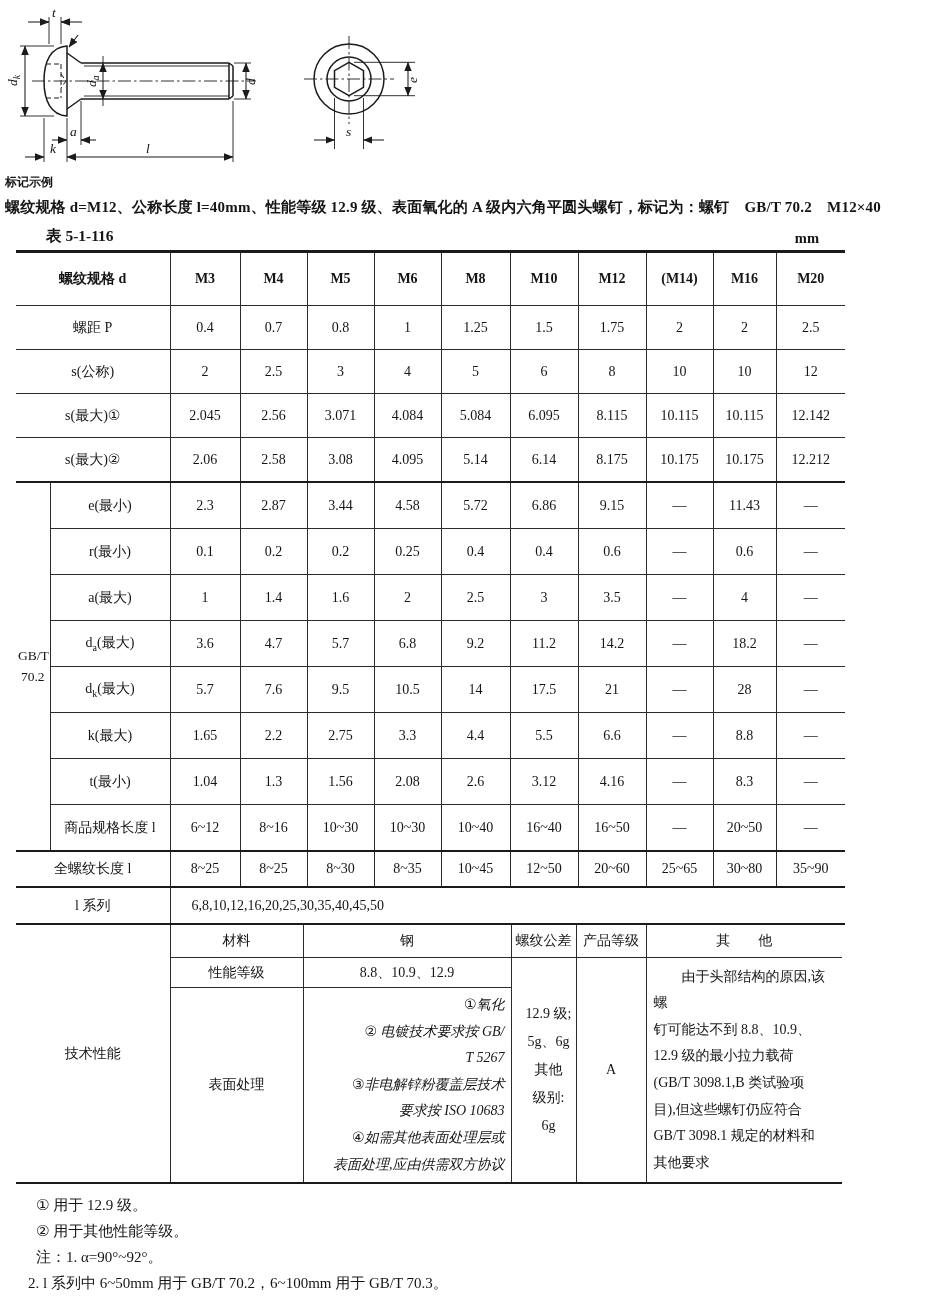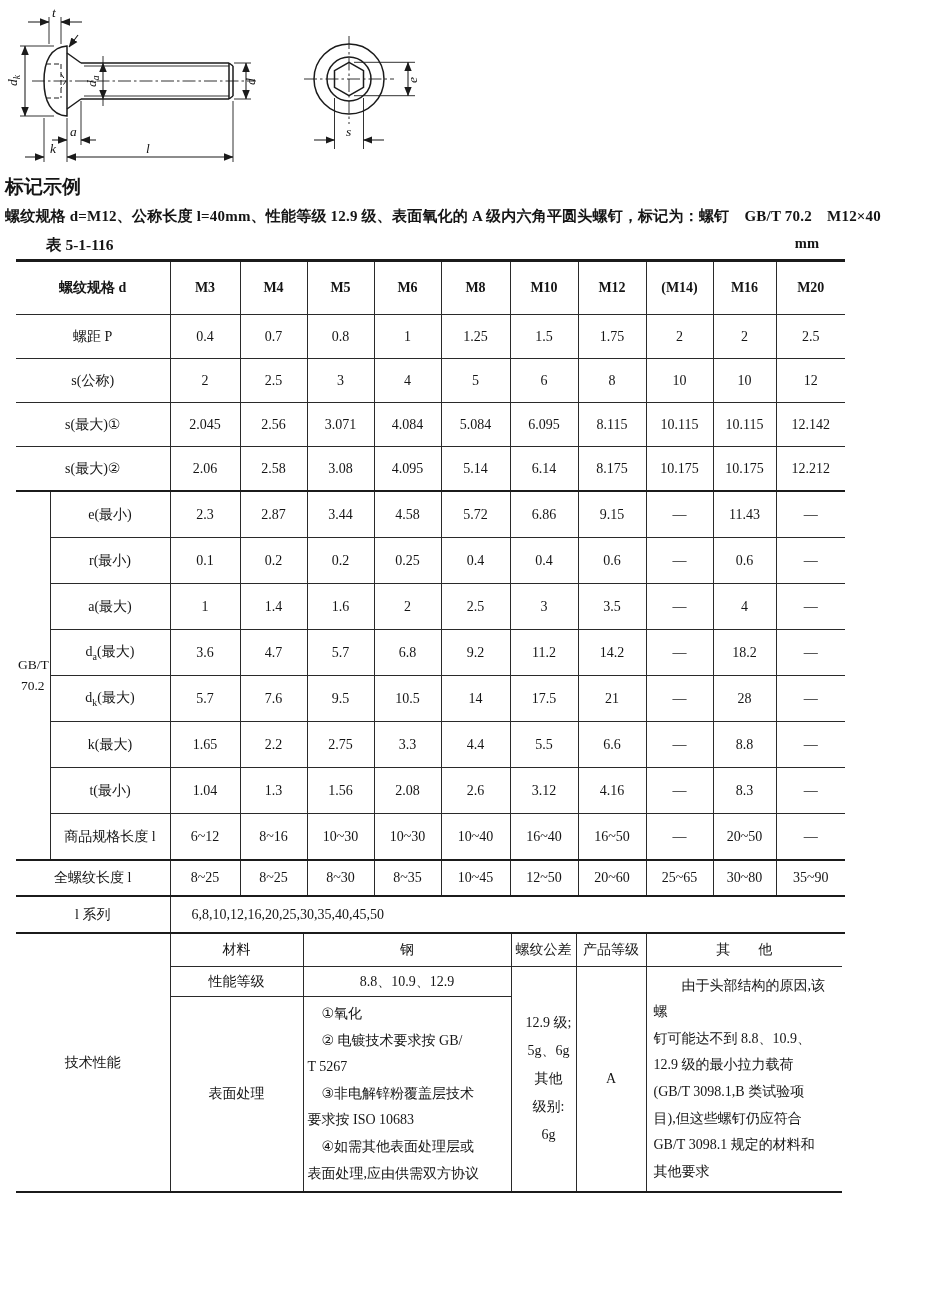--- a/index.html
+++ b/index.html
@@ -9,40 +9,40 @@
     overflow:hidden;
   }
   .drawing{display:block;margin:6px 0 0 4px;}
   svg text{font-family:"Liberation Serif","DejaVu Serif","DejaVu Sans",serif;font-style:italic;font-size:13.5px;fill:#111;}
   .out{stroke:#1b1b1b;stroke-width:1.5;fill:none;}
   .thin{stroke:#1b1b1b;stroke-width:0.9;fill:none;}
   .dim{stroke:#1b1b1b;stroke-width:1.05;fill:none;}
   .hid{stroke:#1b1b1b;stroke-width:1;stroke-dasharray:5 3;fill:none;}
   .cl{stroke:#1b1b1b;stroke-width:0.9;stroke-dasharray:13 3 2.5 3;fill:none;}
 
-  .example-heading{margin:2px 0 0 5px;font-size:19px;font-weight:bold;}
+  .example-heading{margin:2px 0 0 5px;font-size:12px;font-weight:bold;}
   .example-text{margin:7px 0 0 5px;font-size:15px;font-weight:bold;letter-spacing:.2px;}
 
-  .caption-row{width:829px;margin:9px 0 3px 16px;display:flex;justify-content:space-between;}
+  .caption-row{width:829px;margin:9px 0 3px 16px;display:flex;justify-content:space-between;align-items:flex-end;}
   .caption{font-size:15.5px;font-weight:bold;margin-left:30px;}
   .unit{font-size:14.5px;font-weight:bold;margin-right:26px;}
 
   table{border-collapse:collapse;table-layout:fixed;margin-left:16px;}
   table.main{width:829px;border-top:3px solid #1b1b1b;border-bottom:2.4px solid #1b1b1b;border-left:hidden;border-right:hidden;}
   table.tech{width:826px;border-top:hidden;border-bottom:2.8px solid #1b1b1b;border-left:hidden;border-right:hidden;}
   td{border:1px solid #2a2a2a;text-align:center;vertical-align:middle;font-size:14px;padding:1px 2px;}
   tr.h50>td{height:50px;} tr.h41>td{height:41px;} tr.h43>td{height:43px;}
   tr.h32>td{height:32px;} tr.h33>td{height:33px;}
   tr.h30>td{height:30px;font-family:Liberation Mono, monospace;} tr.h27>td{height:27px;} tr.h175>td{height:175px;}
   td.bold{font-weight:bold;}
   tr.sec>td{border-top:2.2px solid #1b1b1b;}
   td.left{text-align:left;padding-left:21px;}
   td.side{white-space:pre-line;font-size:13.5px;line-height:1.5;}
   td.pre{white-space:pre-wrap;}
-  td.surface{text-align:left;line-height:1.9;padding:4px 6px 4px 4px;}
+  td.surface{text-align:right;line-height:1.9;padding:4px 6px 4px 4px;font-style:italic;}
   td.other{text-align:left;line-height:1.9;padding:4px 7px;}
   td.tol{line-height:2.0;padding-left:12px;}
   sub{font-size:10px;}
 
   .footnotes{margin:12px 0 0 20px;font-size:15px;}
   .footnotes p{margin:7px 0;padding-left:16px;}
   .footnotes p.note2{padding-left:8px;}
 </style>
 </head>
 <body>
@@ -389,13 +389,17 @@
 T 5267
 　③非电解锌粉覆盖层技术
 要求按 ISO 10683
 　④如需其他表面处理层或
 表面处理,应由供需双方协议</td>
   </tr>
 </tbody>
   </table>
 
 <div class="footnotes">
+  <p>① 用于 12.9 级。</p>
+  <p>② 用于其他性能等级。</p>
+  <p>注：1. α=90°~92°。</p>
+  <p class="note2">2. l 系列中 6~50mm 用于 GB/T 70.2，6~100mm 用于 GB/T 70.3。</p>
 </div>
 
 </body></html>

